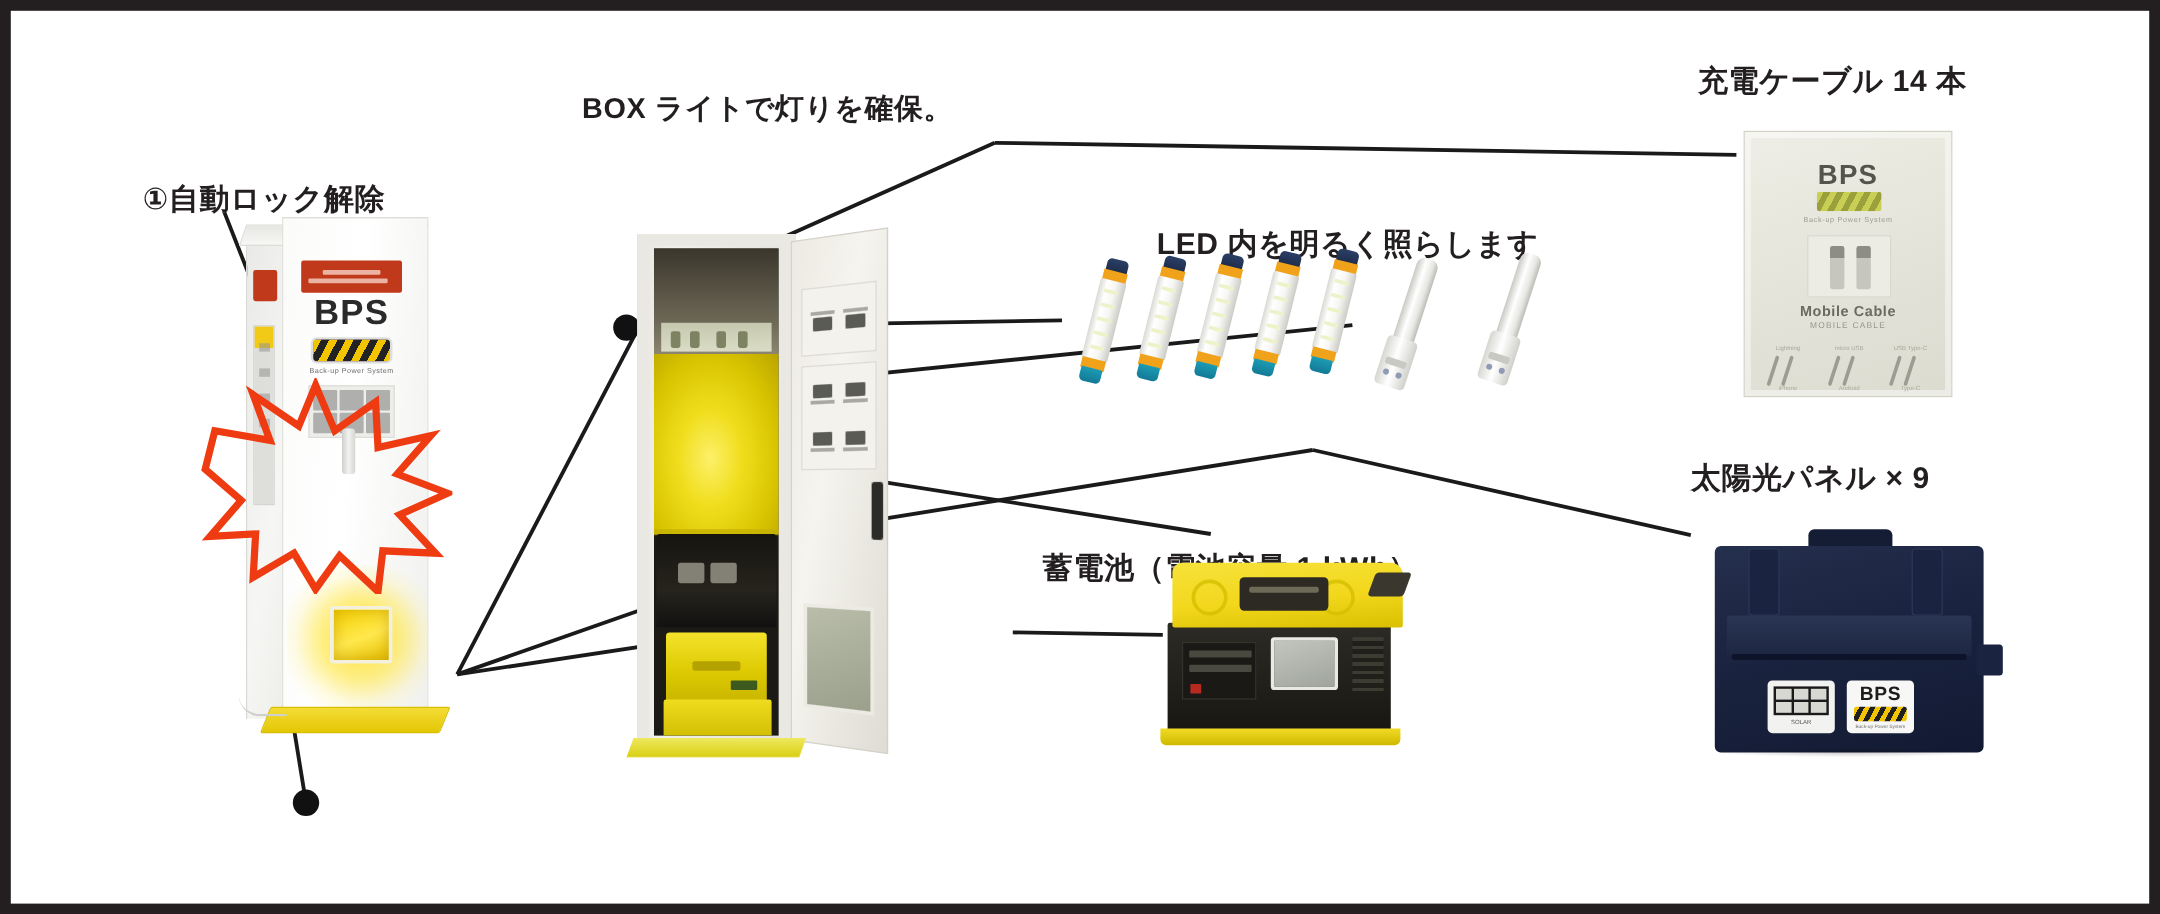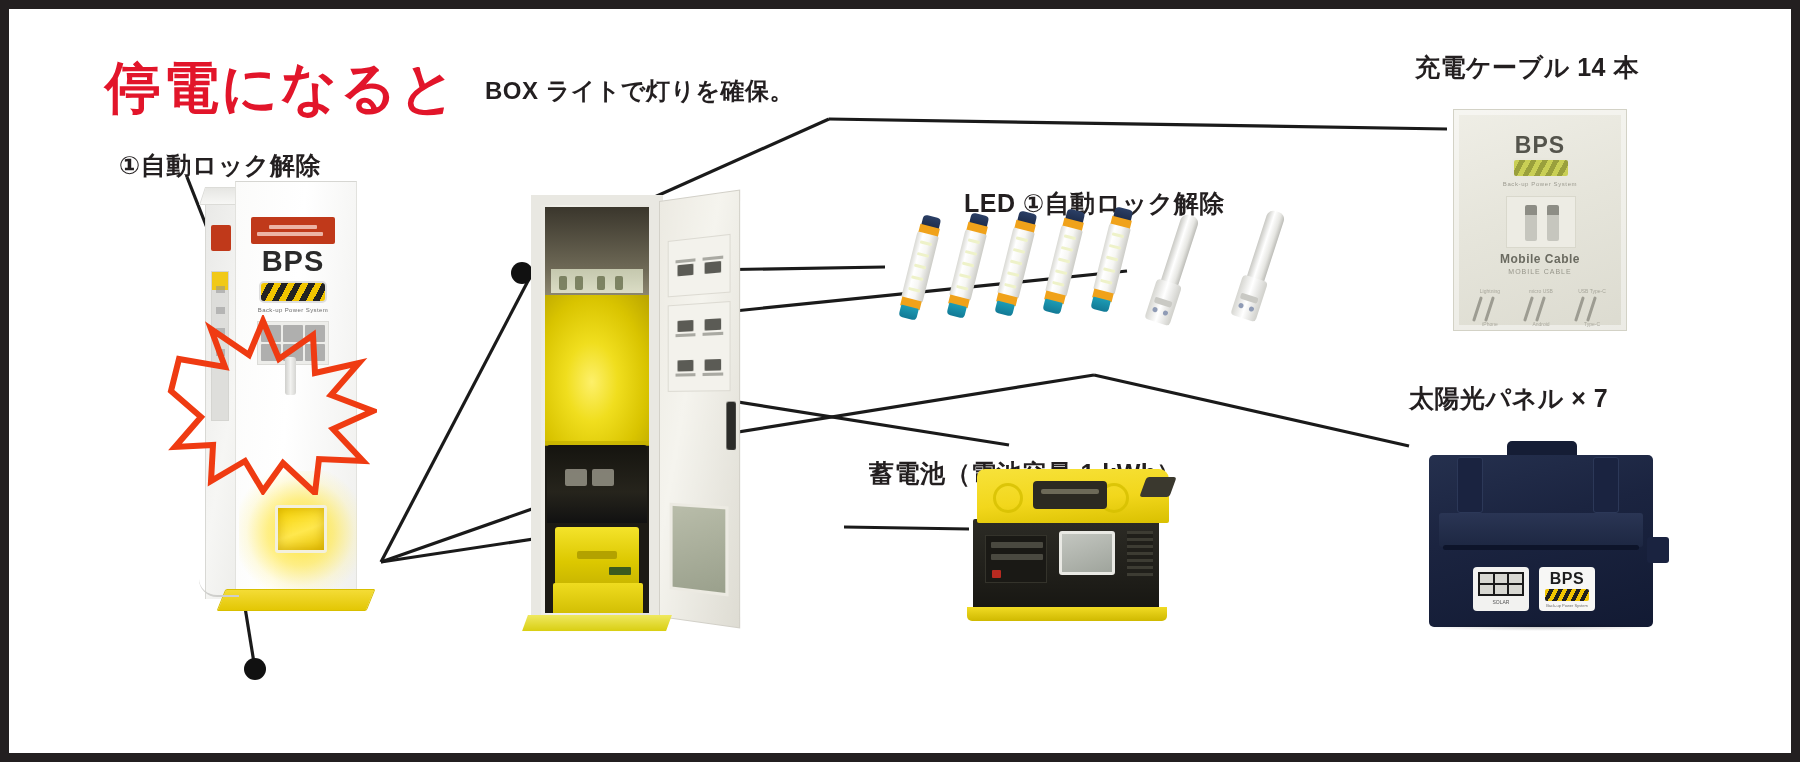--- a/index.html
+++ b/index.html
@@ -313,32 +313,31 @@
         <circle cx="545" cy="233" r="11"></circle>
         <circle cx="513" cy="264" r="11"></circle>
         <circle cx="549" cy="320" r="11"></circle>
         <circle cx="647" cy="380" r="11"></circle>
         <circle cx="654" cy="435" r="11"></circle>
         <circle cx="560" cy="487" r="11"></circle>
         <circle cx="597" cy="519" r="11"></circle>
       </g>
     </svg>
 
-    <div class="abs ttl-red">停電になると</div>
 
     <div class="abs cap cap-lock">①自動ロック解除</div>
 
     <div class="abs cap cap-box">
       <div>BOX ライトで灯りを確保。</div>
     </div>
 
     <div class="abs cap cap-cable">充電ケーブル 14 本</div>
-    <div class="abs cap cap-ledlight">LED ①自動ロック解除</div>
+    <div class="abs cap cap-ledlight">LED 内を明るく照らします</div>
     <div class="abs cap cap-batt">蓄電池（電池容量 1 kWh）</div>
-    <div class="abs cap cap-solar">太陽光パネル × 7</div>
+    <div class="abs cap cap-solar">太陽光パネル × 9</div>
 
     <div class="abs" id="kiosk">
       <div class="abs k-side"></div>
       <div class="abs k-top"></div>
       <div class="abs k-face"></div>
       <div class="abs k-smallred"></div>
       <div class="abs k-strip">
           <b></b>
           <b></b>
           <b></b>

